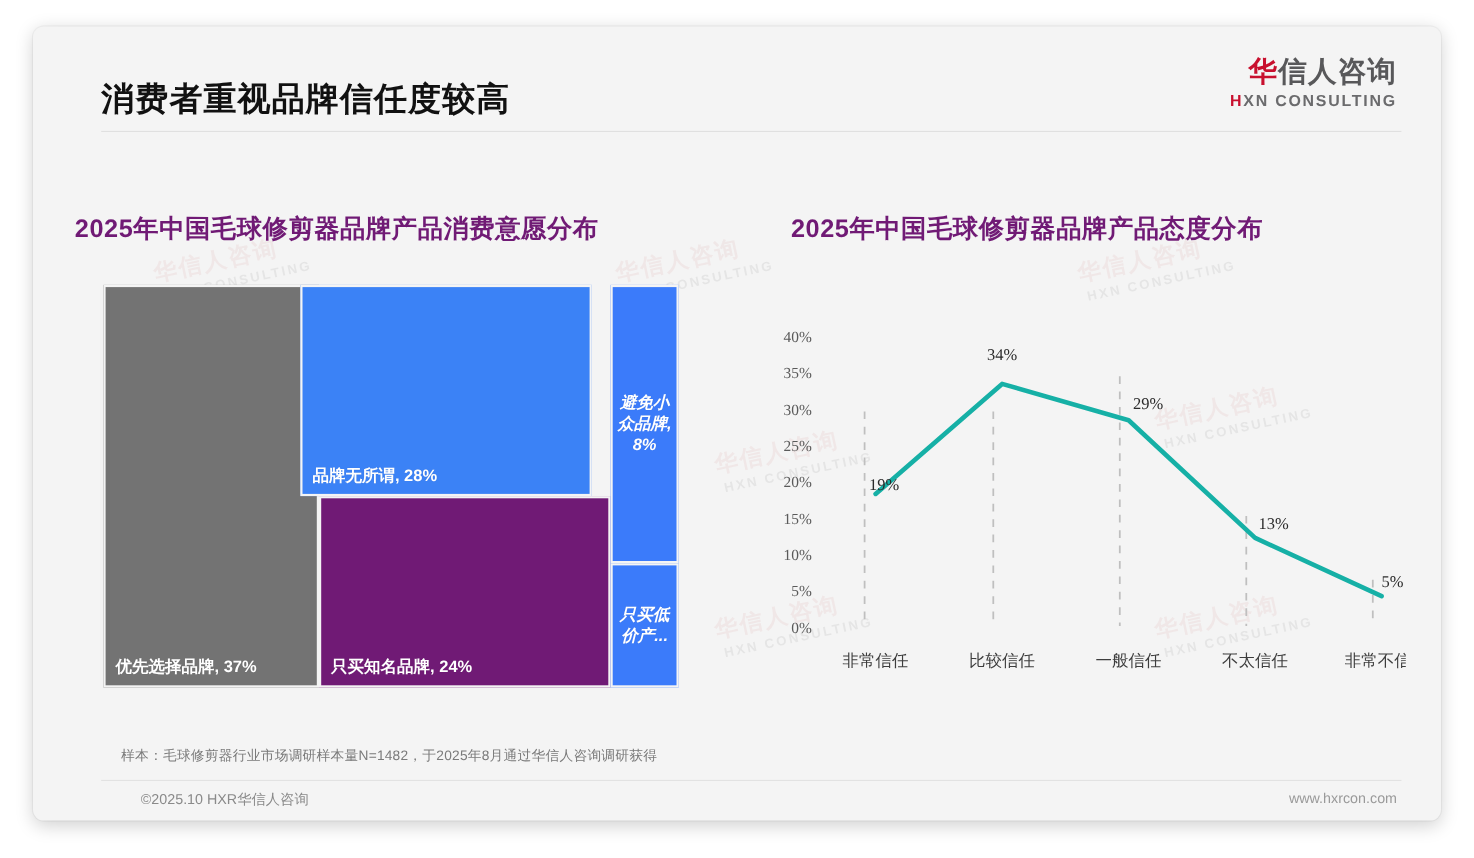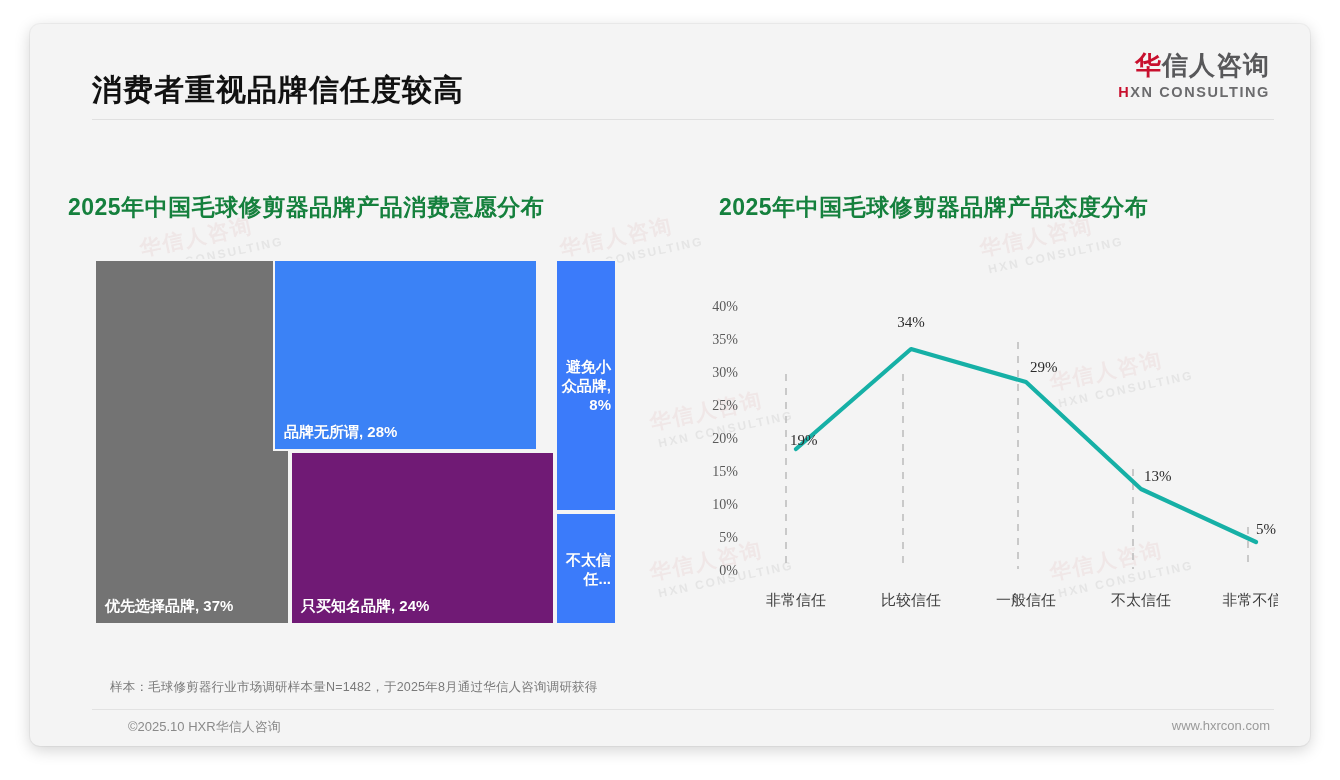--- a/index.html
+++ b/index.html
@@ -100,21 +100,21 @@
     width: 1182px;
     height: 1px;
     background: #e0e0e0;
   }
 
   
   .panel-title {
     position: absolute;
     font-size: 23px;
     font-weight: bold;
-    color: #15803d;
+    color: #701a75;
     letter-spacing: 0.5px;
     white-space: nowrap;
     z-index: 3;
   }
   #left-panel-title  { left: 38px;  top: 168px; }
   #right-panel-title { left: 689px; top: 168px; }
 
   
   #treemap {
     position: absolute;
@@ -139,25 +139,26 @@
     font-weight: bold;
     color: #ffffff;
     white-space: nowrap;
     text-shadow: 0 0 1px rgba(0,0,0,0.12);
   }
   .tm-label.narrow {
     left: 0; right: 0;
     bottom: auto;
     top: 50%;
     transform: translateY(-50%);
-    text-align: right;
+    text-align: center;
     white-space: normal;
     line-height: 1.28;
     font-size: 15px;
     padding: 0 4px;
+    font-style: italic;
   }
 
   
   #linechart {
     position: absolute;
     left: 648px;
     top: 255px;
     width: 600px;
     height: 340px;
     z-index: 3;
@@ -271,21 +272,21 @@
     <div class="tm-cell" style="left:179px; top:0px;   width:265px; height:192px; background:#3b82f6;">
       <div class="tm-label">品牌无所谓, 28%</div>
     </div>
     <div class="tm-cell" style="left:196px; top:192px; width:265px; height:174px; background:#701a75;">
       <div class="tm-label">只买知名品牌, 24%</div>
     </div>
     <div class="tm-cell" style="left:461px; top:0px;   width:62px;  height:253px; background:#3B7BFA;">
       <div class="tm-label narrow">避免小众品牌, 8%</div>
     </div>
     <div class="tm-cell" style="left:461px; top:253px; width:62px;  height:113px; background:#3B7BFA;">
-      <div class="tm-label narrow">不太信任...</div>
+      <div class="tm-label narrow">只买低价产...</div>
     </div>
   </div>
 
   <div id="linechart">
     <svg width="600" height="340" viewBox="0 0 600 340">
 
       <text class="ytick" x="60" y="32" text-anchor="end">40%</text>
       <text class="ytick" x="60" y="65" text-anchor="end">35%</text>
       <text class="ytick" x="60" y="98" text-anchor="end">30%</text>
       <text class="ytick" x="60" y="131" text-anchor="end">25%</text>

